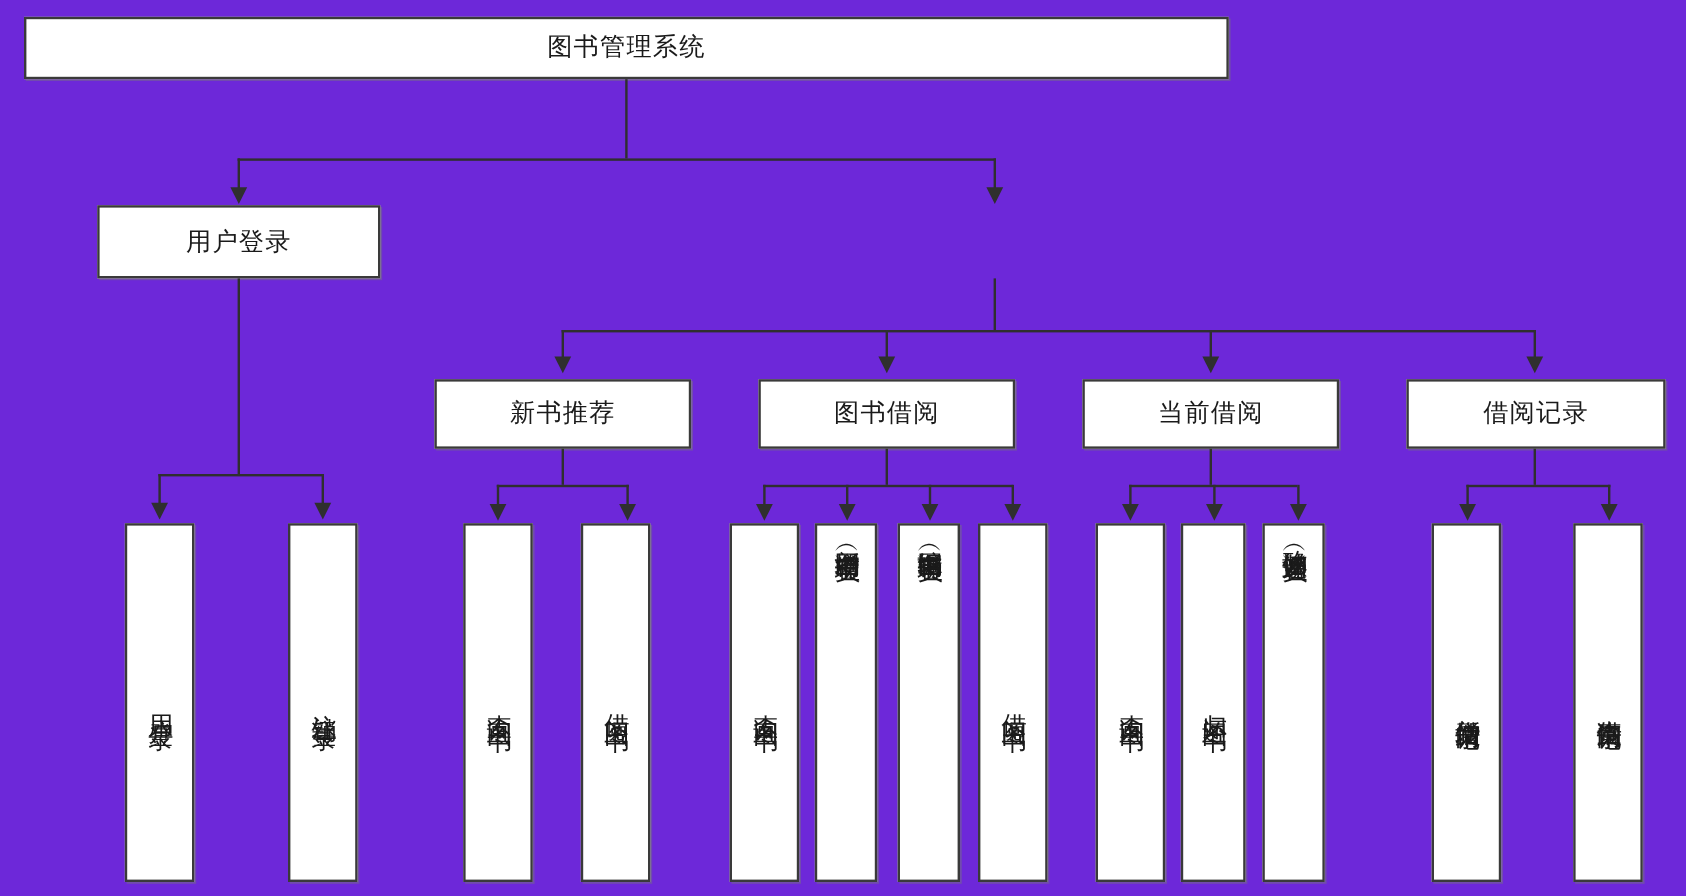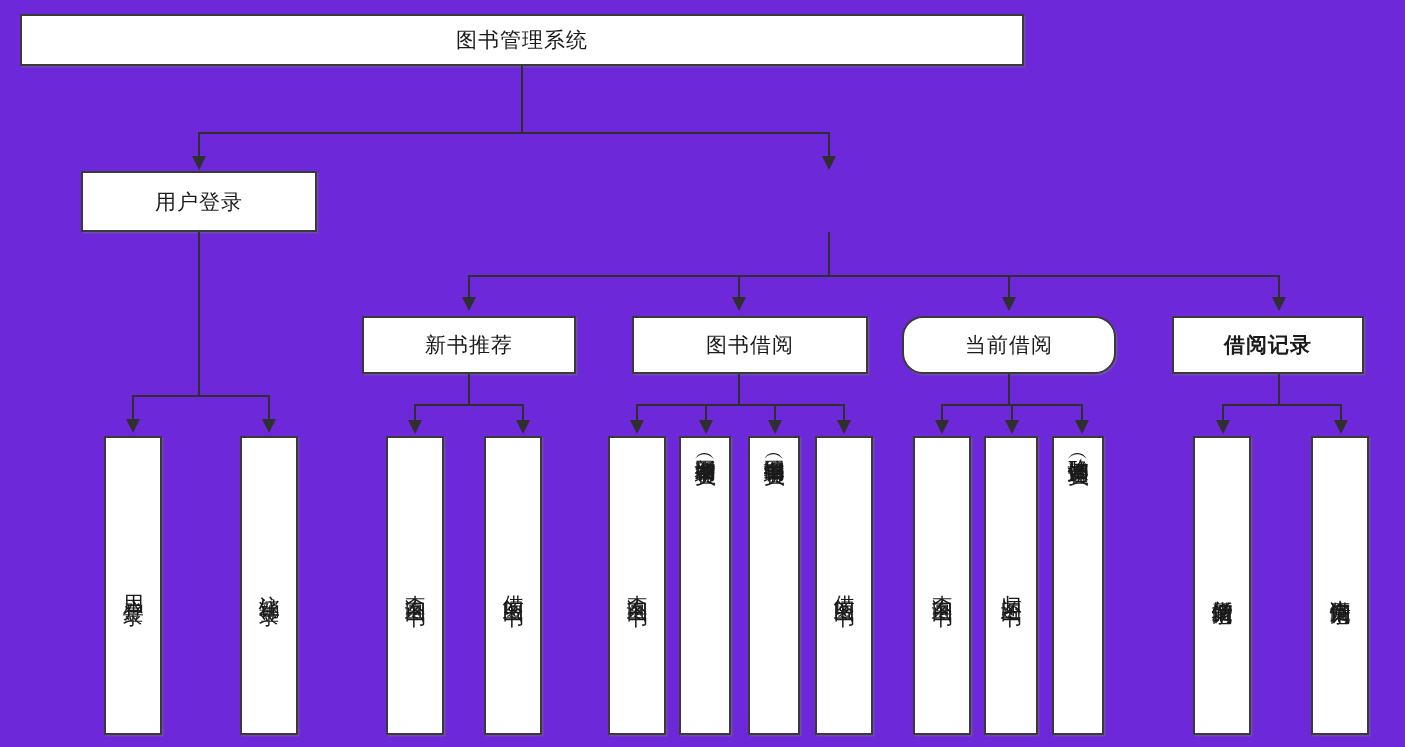--- a/index.html
+++ b/index.html
@@ -102,27 +102,27 @@
   <div class="ln vln" style="left:738px;top:275px;height:26px;"></div>
   <div class="arrow" style="left:732px;top:297px;"></div>
   <div class="ln vln" style="left:1008px;top:275px;height:26px;"></div>
   <div class="arrow" style="left:1002px;top:297px;"></div>
   <div class="ln vln" style="left:1278px;top:275px;height:26px;"></div>
   <div class="arrow" style="left:1272px;top:297px;"></div>
 
   <div class="node h" style="left:362px;top:316px;width:214px;height:58px;">
     <span>新书推荐</span>
   </div>
-  <div class="node h" style="left:632px;top:316px;width:236px;height:58px;">
+  <div class="node h" style="left:632px;top:316px;width:214px;height:58px;">
     <span>图书借阅</span>
   </div>
-  <div class="node h" style="left:902px;top:316px;width:214px;height:58px;border-radius:21px;">
+  <div class="node h" style="left:902px;top:316px;width:214px;height:58px;">
     <span>当前借阅</span>
   </div>
-  <div class="node h" style="left:1172px;top:316px;width:192px;height:58px;font-weight:bold;">
+  <div class="node h" style="left:1172px;top:316px;width:216px;height:58px;">
     <span>借阅记录</span>
   </div>
 
   <div class="ln vln" style="left:468px;top:374px;height:30px;"></div>
   <div class="ln hln" style="left:414px;top:404px;width:110px;"></div>
   <div class="ln vln" style="left:414px;top:404px;height:18px;"></div>
   <div class="arrow" style="left:408px;top:420px;"></div>
   <div class="ln vln" style="left:522px;top:404px;height:18px;"></div>
   <div class="arrow" style="left:516px;top:420px;"></div>
 

